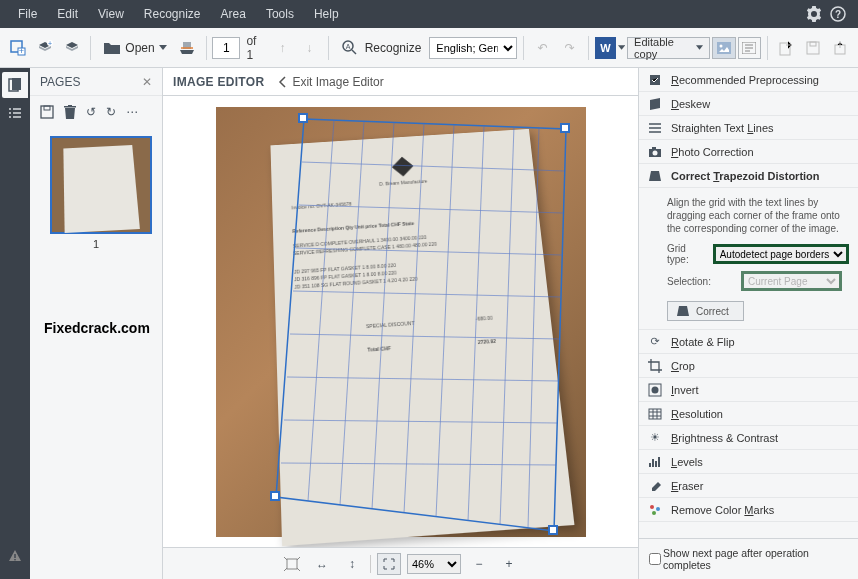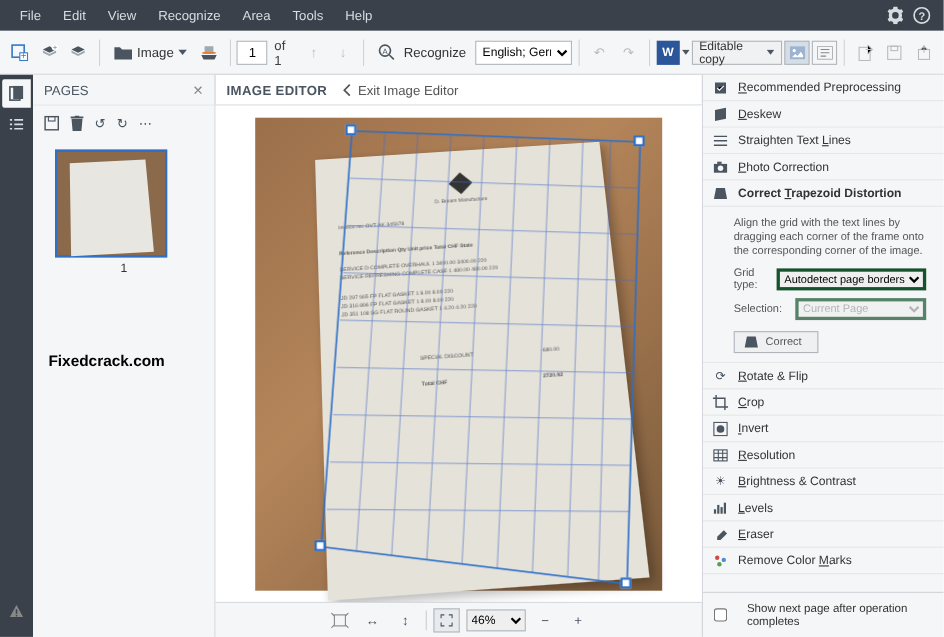--- a/index.html
+++ b/index.html
@@ -22,21 +22,21 @@
 .toolbar .mode-btn { width: 26px; height: 22px; border: 1px solid #b0b6bc; display: flex; align-items: center; justify-content: center; cursor: pointer; }
 .toolbar .mode-btn.active { background: #d5dde6; }
 
 .main { display: flex; height: 511px; }
 
 .left-rail { width: 30px; background: #3a414a; display: flex; flex-direction: column; align-items: center; padding-top: 4px; position: relative; }
 .left-rail .rail-btn { width: 26px; height: 26px; display: flex; align-items: center; justify-content: center; color: #d8dce0; cursor: pointer; margin-bottom: 2px; }
 .left-rail .rail-btn.active { background: #f5f6f7; color: #4a5560; border-radius: 2px 0 0 2px; }
 .left-rail .warn { position: absolute; bottom: 8px; color: #888; }
 
-.pages-panel { width: 166px; background: #f5f6f7; border-right: 1px solid #d0d4d8; display: flex; flex-direction: column; }
+.pages-panel { width: 133px; background: #f5f6f7; border-right: 1px solid #d0d4d8; display: flex; flex-direction: column; }
 .pages-header { height: 28px; display: flex; align-items: center; padding: 0 10px; font-size: 12px; color: #4a5560; border-bottom: 1px solid #e5e7e9; }
 .pages-header .close { margin-left: auto; cursor: pointer; color: #888; }
 .pages-tools { height: 32px; display: flex; align-items: center; justify-content: flex-start; padding: 0 10px; gap: 10px; color: #4a5560; }
 .pages-tools span { cursor: pointer; }
 .thumb-wrap { padding: 8px 20px; text-align: center; }
 .thumb { width: 102px; height: 98px; border: 2px solid #2e6fc7; background: #8a6a4a; position: relative; }
 .thumb .paper { position: absolute; left: 12px; top: 6px; width: 72px; height: 86px; background: #e8e6e0; transform: perspective(200px) rotateX(12deg) rotateZ(-3deg); }
 .thumb-label { margin-top: 4px; font-size: 11px; }
 .watermark { position: absolute; left: 44px; top: 320px; font-weight: bold; font-size: 14px; color: #000; }
 
@@ -58,25 +58,25 @@
 .zoom-bar .zbtn { width: 24px; height: 22px; display: flex; align-items: center; justify-content: center; cursor: pointer; color: #4a5560; }
 .zoom-bar select { height: 20px; font-size: 11px; border: 1px solid #b0b6bc; }
 
 .right-panel { width: 220px; background: #f5f6f7; border-left: 1px solid #d0d4d8; display: flex; flex-direction: column; overflow-y: auto; }
 .tool-row { height: 24px; display: flex; align-items: center; padding: 0 8px; gap: 8px; border-bottom: 1px solid #e5e7e9; cursor: pointer; font-size: 11px; }
 .tool-row.bold { font-weight: bold; }
 .tool-row .ticon { width: 16px; height: 16px; display: flex; align-items: center; justify-content: center; color: #4a5560; flex-shrink: 0; }
 .tool-row .u { text-decoration: underline; }
 .expand-body { padding: 8px 16px 8px 28px; font-size: 10px; color: #555; border-bottom: 1px solid #e5e7e9; }
 .expand-body .desc { line-height: 1.3; margin-bottom: 8px; }
-.expand-body .form-row { display: flex; align-items: center; gap: 6px; margin-bottom: 6px; }
+.expand-body .form-row { display: flex; align-items: center; gap: 24px; margin-bottom: 6px; }
 .expand-body .form-row label { width: 50px; }
 .expand-body select { flex: 1; height: 20px; border: 3px solid #14532d; font-size: 10px; }
 .expand-body .correct-btn { margin-top: 4px; padding: 3px 14px 3px 8px; border: 1px solid #b0b6bc; background: #eef0f2; display: inline-flex; align-items: center; gap: 6px; cursor: pointer; }
-.bottom-check { padding: 8px 10px; font-size: 10.5px; display: flex; align-items: center; gap: 18px; border-top: 1px solid #d0d4d8; margin-top: auto; }
+.bottom-check { padding: 8px 10px; font-size: 10.5px; display: flex; align-items: center; gap: 2px; border-top: 1px solid #d0d4d8; margin-top: auto; }
 .bottom-check input { width: 12px; height: 12px; }
 
 svg { display: block; }
 </style>
 </head>
 <body>
 
 <div class="menubar">
   <div class="menu-item">File</div>
   <div class="menu-item">Edit</div>
@@ -119,21 +119,21 @@
       <svg width="16" height="16" viewBox="0 0 16 16">
         <path fill="#4a5560" d="M8 2l6 3-6 3-6-3z"></path>
         <path fill="#a0a8b0" d="M8 9l6-3v2l-6 3-6-3V6z"></path>
       </svg>
     </div>
   <div class="sep"></div>
   <div class="open-group">
     <svg width="18" height="14" viewBox="0 0 18 14">
         <path fill="#4a5560" d="M1 2h5l2 2h9v9H1z"></path>
       </svg>
-    <span>Image</span>
+    <span>Open</span>
     <svg width="8" height="5" viewBox="0 0 8 5">
         <path fill="#4a5560" d="M0 0h8L4 5z"></path>
       </svg>
   </div>
   <div class="tbtn">
       <svg width="18" height="16" viewBox="0 0 18 16">
         <path fill="#4a5560" d="M2 10h14l-2 4H4z"></path>
         <path fill="#a0a8b0" d="M5 2h8v7H5z"></path>
         <path stroke="#e0813a" stroke-width="1.5" d="M3 8h12"></path>
       </svg>

